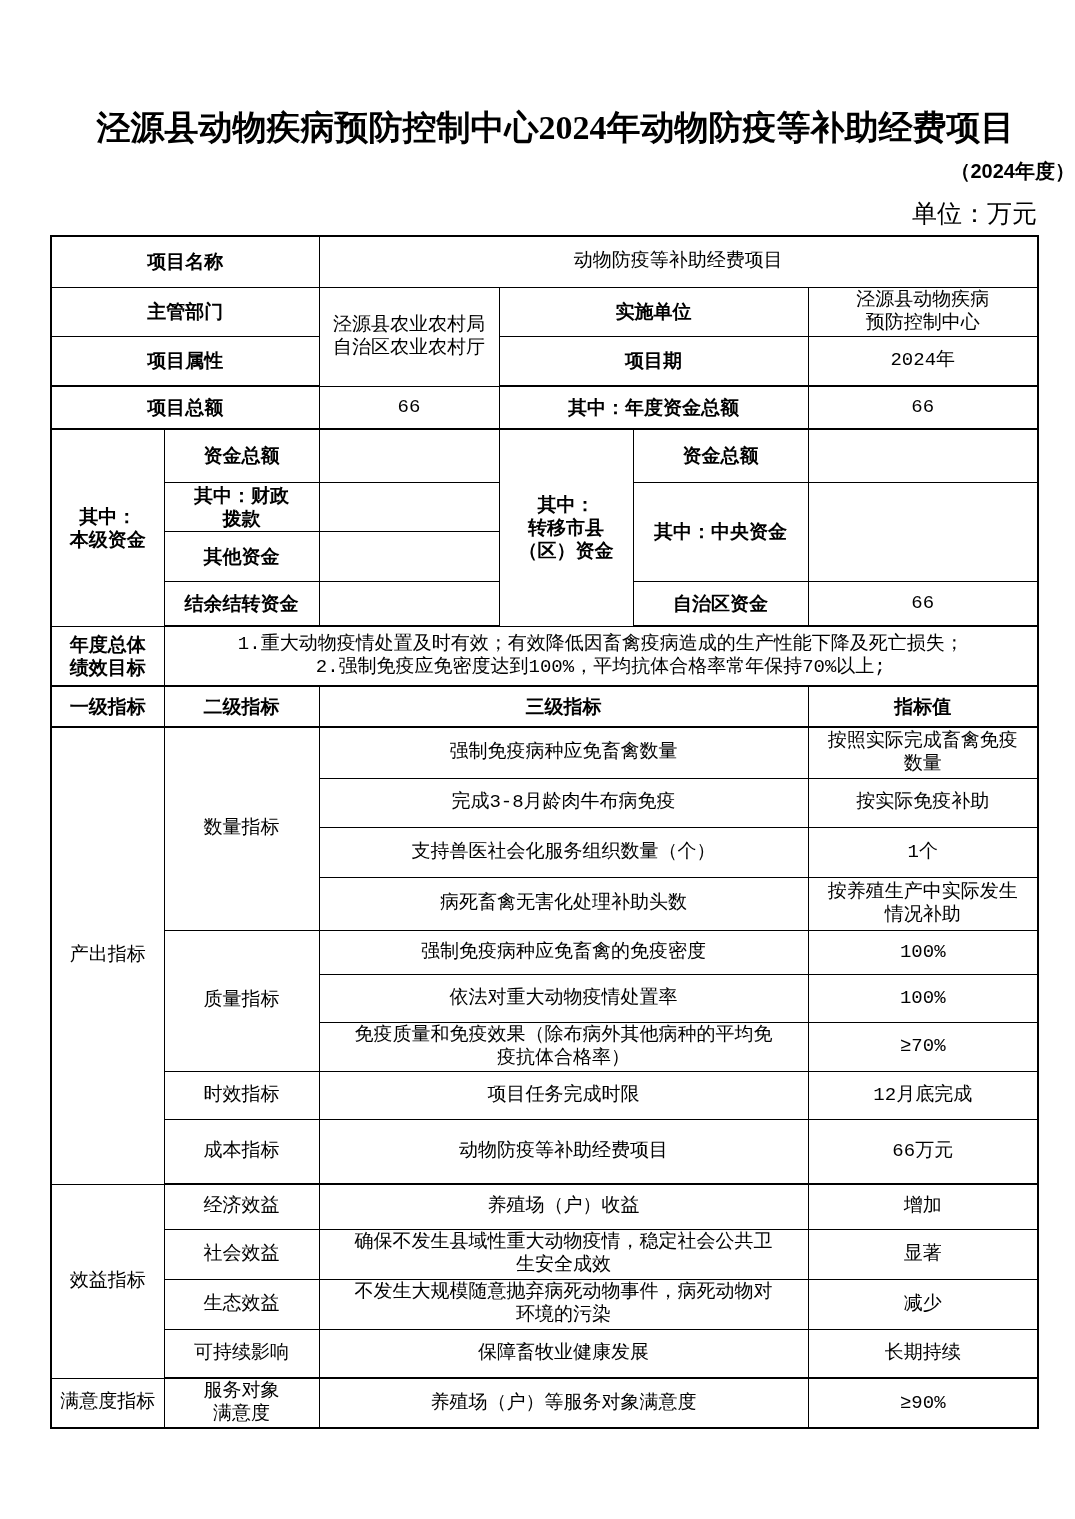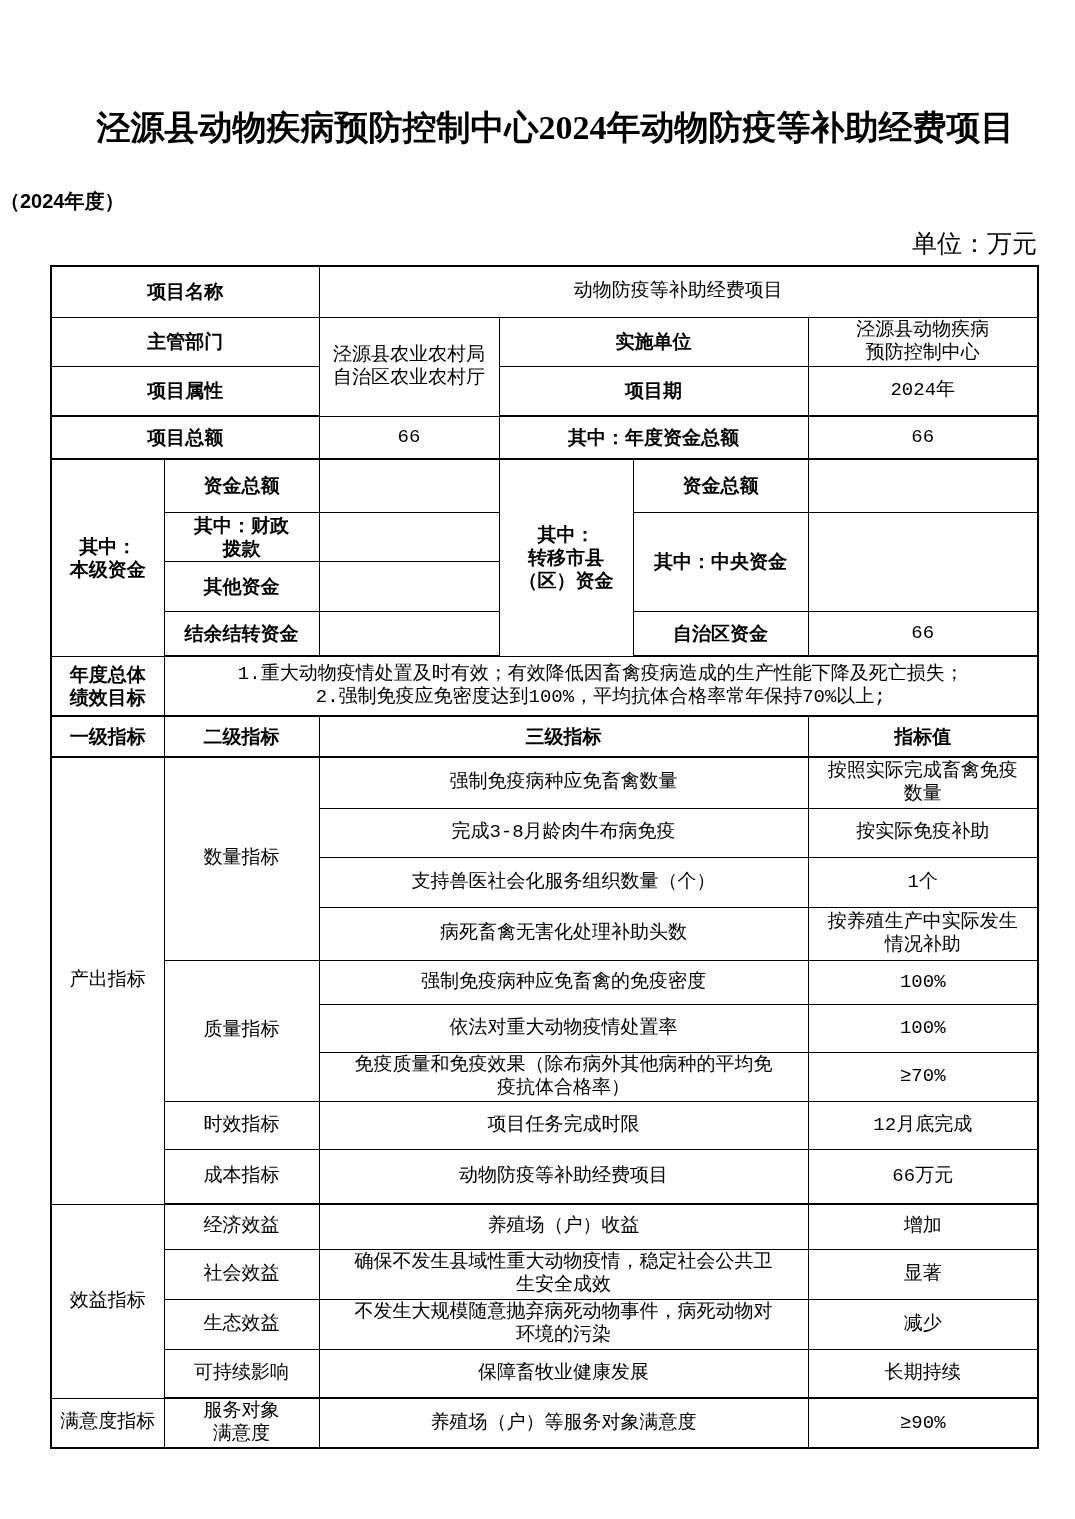--- a/index.html
+++ b/index.html
@@ -10,21 +10,21 @@
     overflow:hidden;
   }
   .page { width:1075px; height:1519px; position:relative; }
   .doc-title {
     padding-top:106px; text-align:center;
     font-size:34px; line-height:44px; font-weight:700;
     font-family:"Liberation Serif", serif;
     padding-left:36px;
   }
   .doc-subtitle {
-    margin-top:38px; text-align:left;
+    margin-top:8px; text-align:right;
     font-size:20px; font-weight:700;
     font-family:"Liberation Sans", sans-serif;
   }
   .unit-note {
     width:987px; margin:12px 0 5px 50px; text-align:right;
     font-size:25px; font-family:"Liberation Serif", serif;
   }
   table.grid {
     margin-left:50px; width:987px;
     border-collapse:collapse; table-layout:fixed;
@@ -171,21 +171,21 @@
 疫抗体合格率）</td>
       <td class="val">≥70%</td>
     </tr>
 
     <tr style="height:48px">
       <td class="val">时效指标</td>
       <td class="val left" colspan="3">项目任务完成时限</td>
       <td class="val">12月底完成</td>
     </tr>
 
-    <tr class="sep" style="height:55px">
+    <tr class="sep" style="height:65px">
       <td class="val">成本指标</td>
       <td class="val left" colspan="3">动物防疫等补助经费项目</td>
       <td class="val">66万元</td>
     </tr>
 
     <tr style="height:45px">
       <td class="val thick-bottom" rowspan="4">效益指标</td>
       <td class="val">经济效益</td>
       <td class="val left" colspan="3">养殖场（户）收益</td>
       <td class="val">增加</td>

